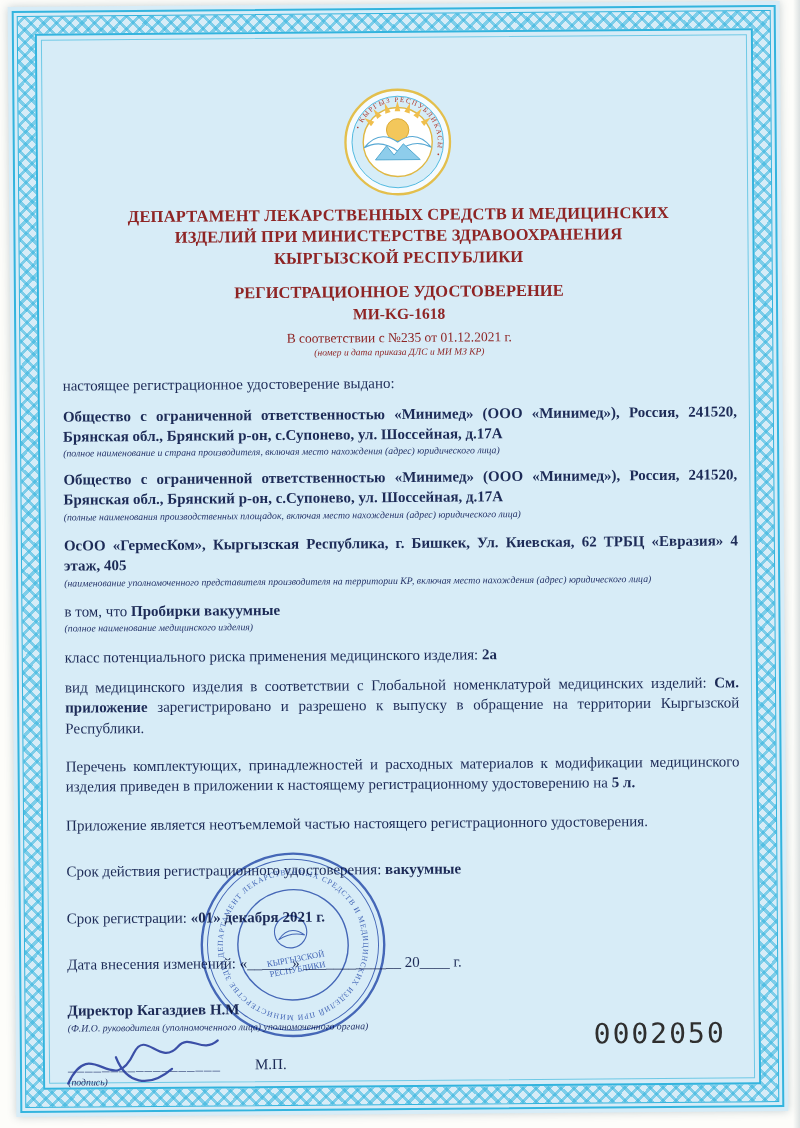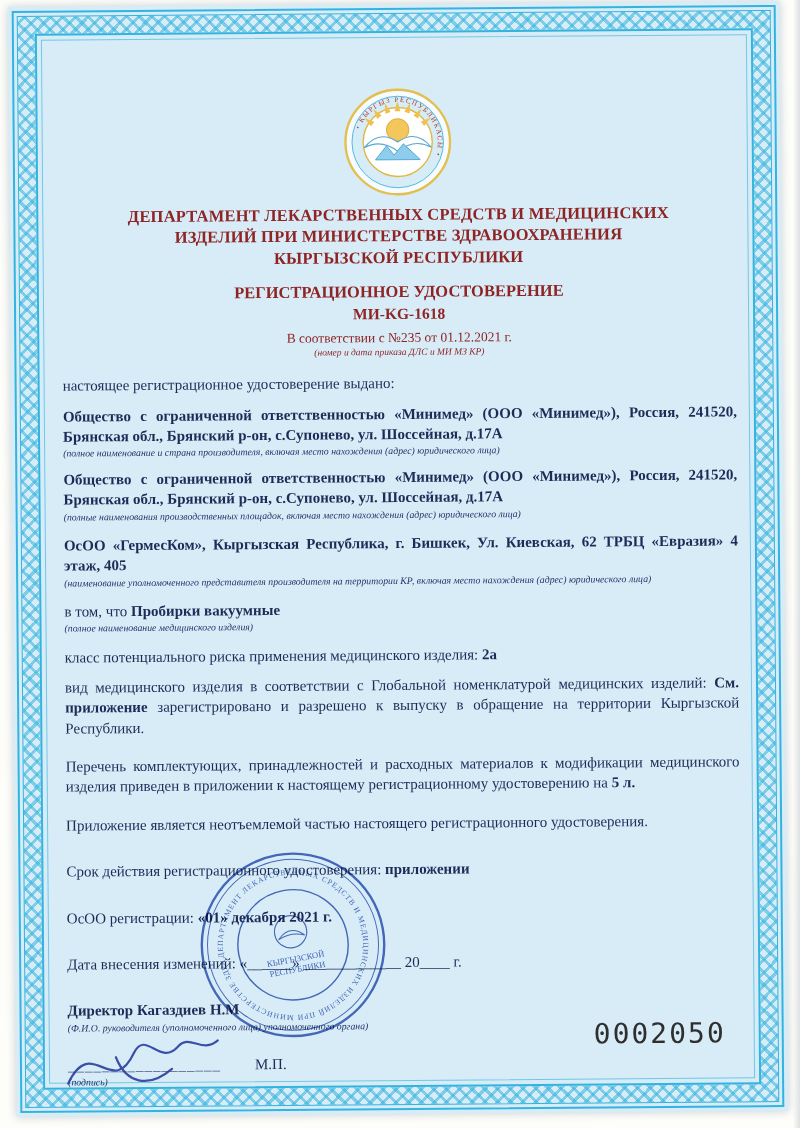--- a/index.html
+++ b/index.html
@@ -106,23 +106,23 @@
         <p class="cap">(полное наименование медицинского изделия)</p>
 
         <p class="p mt-md"><span>класс потенциального риска применения медицинского изделия: </span><b>2а</b></p>
 
         <p class="p"><span>вид медицинского изделия в соответствии с Глобальной номенклатурой медицинских изделий: </span><b>См. приложение</b><span> зарегистрировано и разрешено к выпуску в обращение на территории Кыргызской Республики.</span></p>
 
         <p class="p mt-lg"><span>Перечень комплектующих, принадлежностей и расходных материалов к модификации медицинского изделия приведен в приложении к настоящему регистрационному удостоверению на </span><b>5 л.</b></p>
 
         <p class="p mt-lg">Приложение является неотъемлемой частью настоящего регистрационного удостоверения.</p>
 
-        <p class="p mt-xl"><span>Срок действия регистрационного удостоверения: </span><b>приложении</b></p>
+        <p class="p mt-xl"><span>Срок действия регистрационного удостоверения: </span><b>вакуумные</b></p>
 
-        <p class="p mt-xl"><span>ОсОО регистрации: </span><b>«01» декабря 2021 г.</b></p>
+        <p class="p mt-xl"><span>Срок регистрации: </span><b>«01» декабря 2021 г.</b></p>
 
         <p class="p mt-xl">Дата внесения изменений: «______» _____________ 20____ г.</p>
 
         <p class="p mt-xl"><b>Директор Кагаздиев Н.М</b></p>
         <p class="cap">(Ф.И.О. руководителя (уполномоченного лица) уполномоченного органа)</p>
 
         <div class="sign-wrap">
           <svg class="sig-svg" width="190" height="92" viewBox="0 0 190 92" aria-hidden="true">
             <g fill="none" stroke="#2b3f9e" stroke-width="2.2" stroke-linecap="round" opacity="0.9">
               <path d="M10,62 C34,12 54,78 76,32 C88,8 102,46 120,26 C132,12 144,34 160,20"></path>

